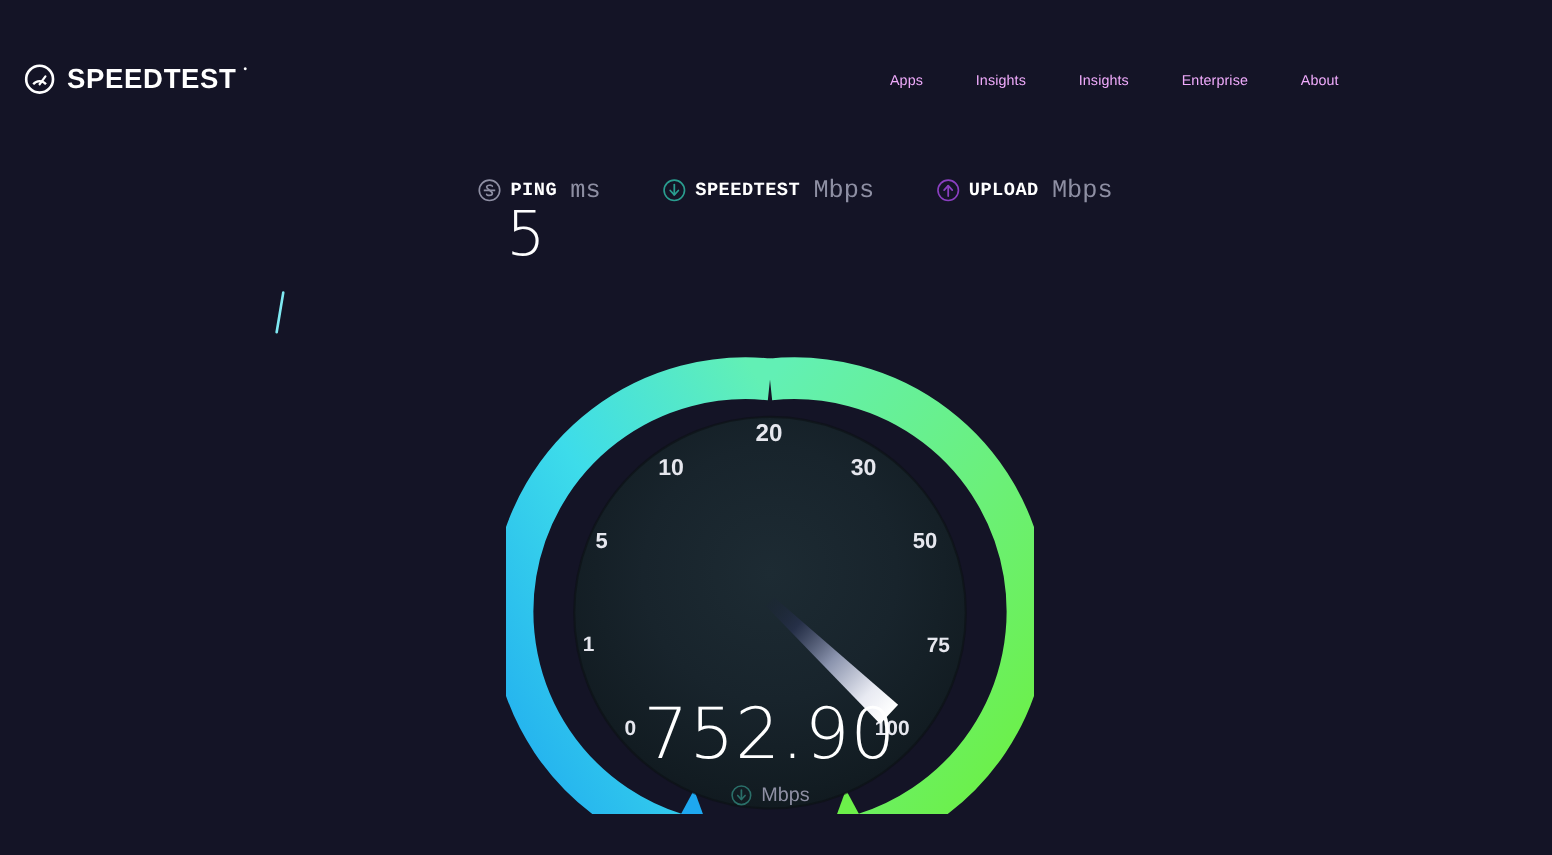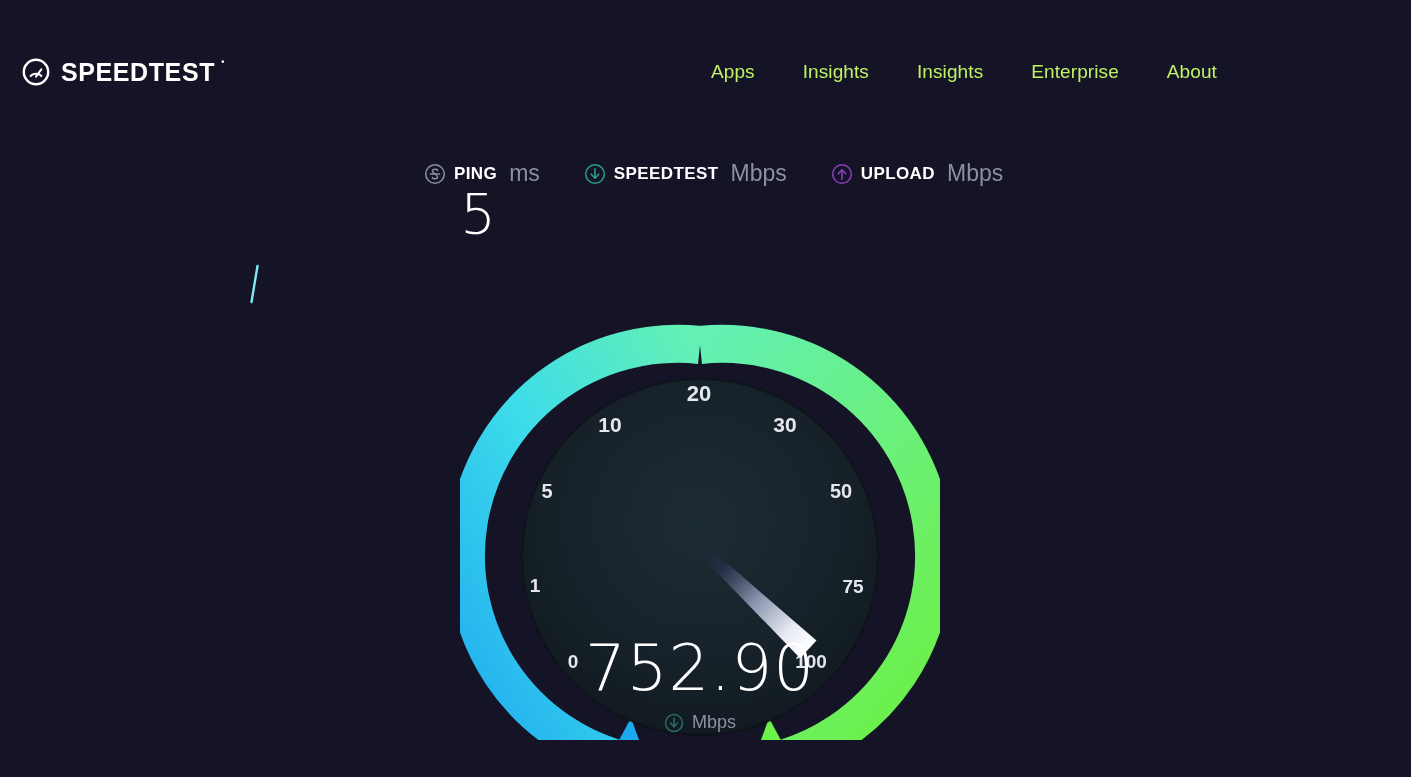--- a/index.html
+++ b/index.html
@@ -55,37 +55,38 @@
     font-weight: bold;
     color: #ffffff;
   }
   .nav {
     display: flex;
     align-items: center;
     gap: 0px;
     padding-right: 0px;
   }
   .nav-item {
-    font-size: 19px;
-    color: #bef264;
+    font-size: 13px;
+    color: #f0abfc;
     padding: 0 24px;
     cursor: pointer;
     white-space: nowrap;
     letter-spacing: 0.1px;
   }
   .nav-item:last-child { }
 
   
   .metrics {
     position: absolute;
     top: 160px;
-    left: 424px;
-    display: flex;
-    align-items: center;
-    gap: 0px;
+    left: 434px;
+    display: flex;
+    align-items: center;
+    gap: 12px;
+    font-family: Liberation Mono, monospace;
   }
   .metric {
     display: flex;
     align-items: center;
     gap: 8px;
     position: relative;
   }
   .metric.ping    { margin-right: 44px; }
   .metric.download{ margin-right: 44px; }
   .metric-ico { width: 22px; height: 22px; display: block; }

